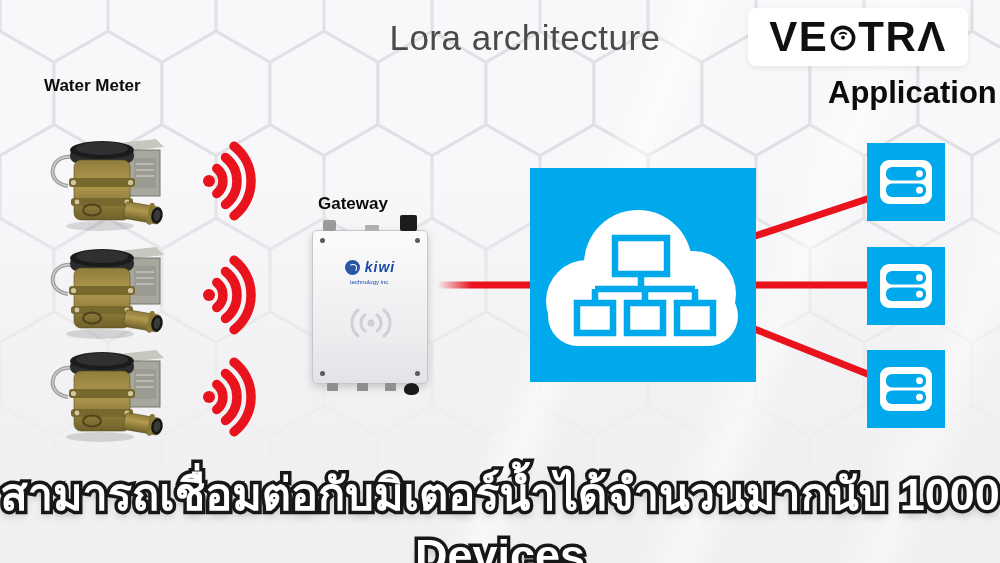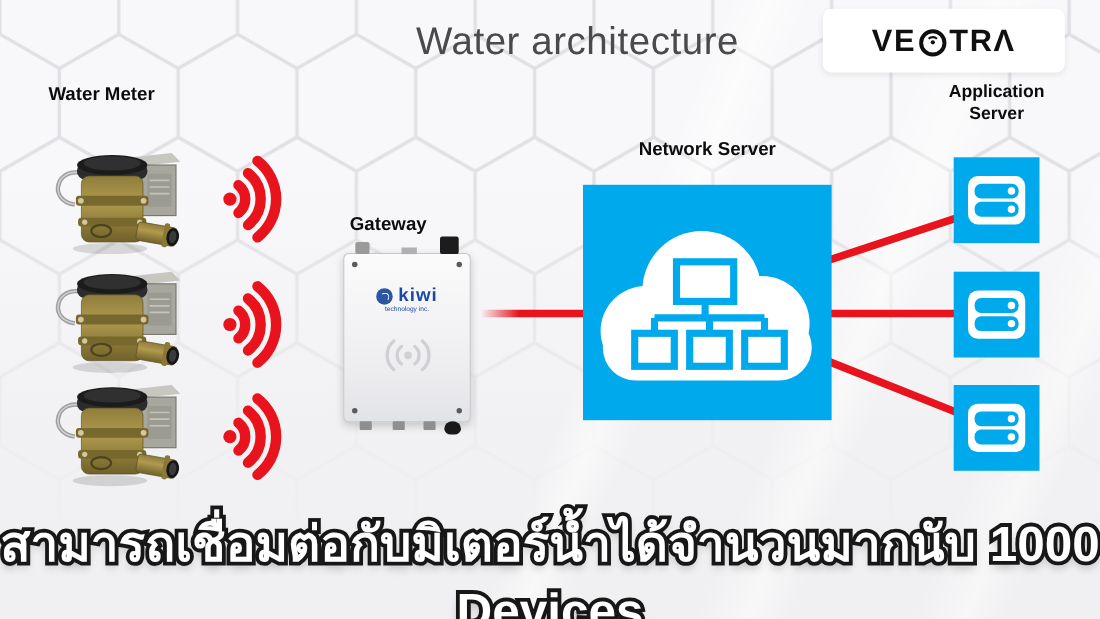--- a/index.html
+++ b/index.html
@@ -18,29 +18,29 @@
       linear-gradient(112deg, rgba(255,255,255,0) 54%, rgba(255,255,255,.55) 57%, rgba(255,255,255,0) 60%),
       linear-gradient(112deg, rgba(255,255,255,0) 70%, rgba(255,255,255,.5) 74%, rgba(255,255,255,0) 77%),
       linear-gradient(112deg, rgba(255,255,255,0) 86%, rgba(255,255,255,.45) 90%, rgba(255,255,255,0) 93%); }
 
   
   .title { position:absolute; left:330px; top:18px; width:390px; text-align:center; z-index:3;
     font-size:35px; font-weight:500; color:#4a4a4a; letter-spacing:.5px; }
   .logo-card { position:absolute; left:748px; top:8px; width:220px; height:58px; z-index:3;
     background:#ffffff; border-radius:8px; box-shadow:0 2px 6px rgba(0,0,0,.08);
     display:flex; align-items:center; justify-content:center; }
-  .logo-text { font-size:28px; font-weight:700; color:#101010; letter-spacing:1.5px; display:flex; align-items:flex-end; }
+  .logo-text { font-size:42px; font-weight:700; color:#101010; letter-spacing:1.5px; display:flex; align-items:center; }
   .logo-o { display:inline-block; margin:0 1px; }
 
   
   .node-label { position:absolute; z-index:3; font-weight:700; color:#0c0c0c; font-size:17px; }
   .lbl-water { left:44px; top:76px; }
   .lbl-gateway { left:318px; top:194px; width:122px; text-align:left; }
   .lbl-network { left:530px; top:126px; width:226px; text-align:center; }
-  .lbl-app { left:828px; top:74px; width:156px; text-align:center; font-size:16px; line-height:1.22; }
+  .lbl-app { left:828px; top:74px; width:156px; text-align:center; font-size:31px; line-height:1.22; }
 
   
   .meter { position:absolute; left:36px; width:132px; height:100px; z-index:3; }
   .meter.m1 { top:134px; } .meter.m2 { top:242px; } .meter.m3 { top:345px; }
   .wifi { position:absolute; left:201px; width:62px; height:80px; z-index:3; }
   .wifi.w1 { top:141px; } .wifi.w2 { top:255px; } .wifi.w3 { top:357px; }
 
   
   .gateway { position:absolute; left:312px; top:230px; width:116px; height:154px; z-index:3;
     background:linear-gradient(180deg,#fbfbfb 0%, #ededf0 70%, #e2e3e6 100%);
@@ -49,21 +49,21 @@
   .gw-conn-l { left:10px; top:-11px; width:13px; height:11px; border-radius:2px; background:#9a9a9a; }
   .gw-conn-c { left:52px; top:-6px; width:14px; height:6px; background:#b0b0b0; }
   .gw-conn-r { right:10px; top:-16px; width:17px; height:16px; border-radius:2px; background:#1c1c1c; }
   .gw-screw { position:absolute; width:5px; height:5px; border-radius:50%; background:#5a5a5a; }
   .gw-screw.s1 { left:7px; top:7px; } .gw-screw.s2 { right:7px; top:7px; }
   .gw-screw.s3 { left:7px; bottom:7px; } .gw-screw.s4 { right:7px; bottom:7px; }
   .gw-brand { position:absolute; left:0; top:28px; width:100%; display:flex; align-items:center; justify-content:center; gap:5px; }
   .gw-brand-mark { width:15px; height:15px; border-radius:50%; background:#2b56a4; position:relative; }
   .gw-brand-mark::after { content:""; position:absolute; left:4px; top:4px; width:6px; height:6px;
     border:1.5px solid #ffffff; border-radius:50%; border-left-color:transparent; border-bottom-color:transparent; }
-  .gw-brand-text { font-size:17px; font-weight:700; color:#1a49a5; letter-spacing:1px; }
+  .gw-brand-text { font-size:14px; font-weight:700; font-style:italic; color:#1a49a5; letter-spacing:1px; }
   .gw-tagline { position:absolute; left:0; top:48px; width:100%; text-align:center; font-size:6px; color:#1a49a5; }
   .gw-wifi { position:absolute; left:28px; top:70px; }
   .gw-foot { position:absolute; bottom:-8px; width:11px; height:8px; background:#8f8f8f; border-radius:1px; }
   .gw-foot.f1 { left:14px; } .gw-foot.f2 { left:44px; } .gw-foot.f3 { left:72px; }
   .gw-foot.f4 { right:8px; bottom:-12px; width:15px; height:12px; border-radius:50% 50% 40% 40%; background:#191919; }
 
   
   .cloud-box { position:absolute; left:530px; top:168px; width:226px; height:214px; z-index:3; background:#00a8ec; }
 
   
@@ -152,40 +152,38 @@
       <g id="srvG">
         <rect x="13" y="17" width="52" height="44" rx="9" fill="#ffffff"></rect>
         <rect x="19" y="24" width="40" height="13.5" rx="6" fill="#00a8ec"></rect>
         <rect x="19" y="40.5" width="40" height="13.5" rx="6" fill="#00a8ec"></rect>
         <circle cx="52.5" cy="30.7" r="3.4" fill="#ffffff"></circle>
         <circle cx="52.5" cy="47.2" r="3.4" fill="#ffffff"></circle>
       </g>
     </defs>
   </svg>
 
-  <div class="title">Water architecture</div>
+  <div class="title">Lora architecture</div>
   <div class="logo-card">
     <span class="logo-text">
       <span>VE</span>
       <svg class="logo-o" width="28" height="30">
         <circle cx="14" cy="16" r="10.6" fill="none" stroke="#101010" stroke-width="3.6"></circle>
         <circle cx="14" cy="15.5" r="1.9" fill="#101010"></circle>
         <path d="M10.2,12.3 A5.4,5.4 0 0 1 17.8,12.3" fill="none" stroke="#101010" stroke-width="1.9"></path>
       </svg>
       <span>TR</span>
       <span>Λ</span>
     </span>
   </div>
 
   <div class="node-label lbl-water">Water Meter</div>
   <div class="node-label lbl-gateway">Gateway</div>
-  <div class="node-label lbl-network">Network Server</div>
   <div class="node-label lbl-app">
     <div>Application</div>
-    <div>Server</div>
   </div>
 
   <svg class="meter m1" viewBox="0 0 132 100">
       <use href="#meterG"></use>
     </svg>
   <svg class="meter m2" viewBox="0 0 132 100">
       <use href="#meterG"></use>
     </svg>
   <svg class="meter m3" viewBox="0 0 132 100">
       <use href="#meterG"></use>

